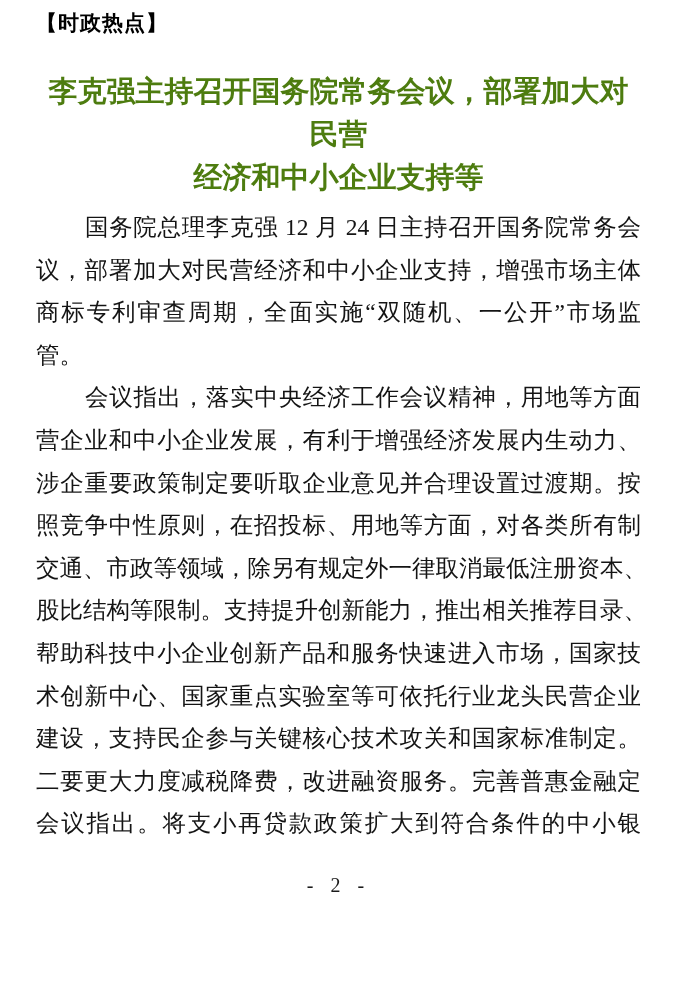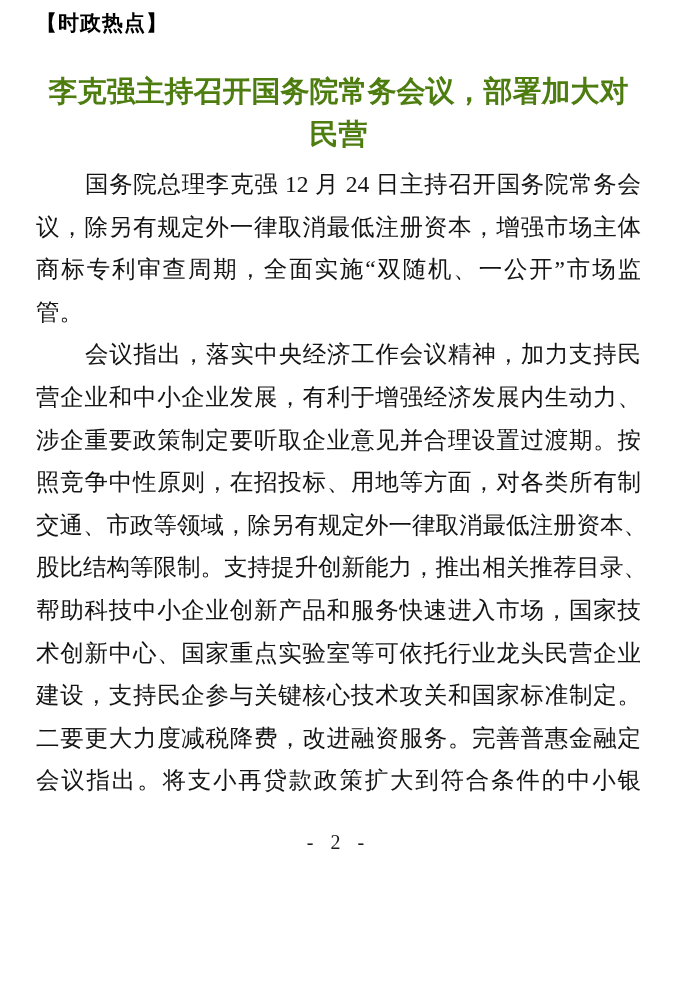--- a/index.html
+++ b/index.html
@@ -68,33 +68,34 @@
 </style>
 </head>
 <body>
 
 <div class="page">
 
   <div class="section-tag">【时政热点】</div>
 
   <div class="doc-title">
     <div>李克强主持召开国务院常务会议，部署加大对民营</div>
+    <div>经济和中小企业支持等</div>
   </div>
 
   <div class="doc-body">
 
     <div>
       <div class="pline indent">国务院总理李克强 12 月 24 日主持召开国务院常务会</div>
-      <div class="pline">议，除另有规定外一律取消最低注册资本，增强市场主体</div>
+      <div class="pline">议，部署加大对民营经济和中小企业支持，增强市场主体</div>
       <div class="pline">商标专利审查周期，全面实施“双随机、一公开”市场监</div>
       <div class="pline short">管。</div>
     </div>
 
     <div>
-      <div class="pline indent">会议指出，落实中央经济工作会议精神，加力支持民</div>
+      <div class="pline indent">会议指出，落实中央经济工作会议精神，用地等方面</div>
       <div class="pline">营企业和中小企业发展，有利于增强经济发展内生动力、</div>
       <div class="pline">涉企重要政策制定要听取企业意见并合理设置过渡期。按</div>
       <div class="pline">照竞争中性原则，在招投标、用地等方面，对各类所有制</div>
       <div class="pline">交通、市政等领域，除另有规定外一律取消最低注册资本、</div>
       <div class="pline">股比结构等限制。支持提升创新能力，推出相关推荐目录、</div>
       <div class="pline">帮助科技中小企业创新产品和服务快速进入市场，国家技</div>
       <div class="pline">术创新中心、国家重点实验室等可依托行业龙头民营企业</div>
       <div class="pline">建设，支持民企参与关键核心技术攻关和国家标准制定。</div>
       <div class="pline">二要更大力度减税降费，改进融资服务。完善普惠金融定</div>
       <div class="pline">会议指出。将支小再贷款政策扩大到符合条件的中小银</div>

